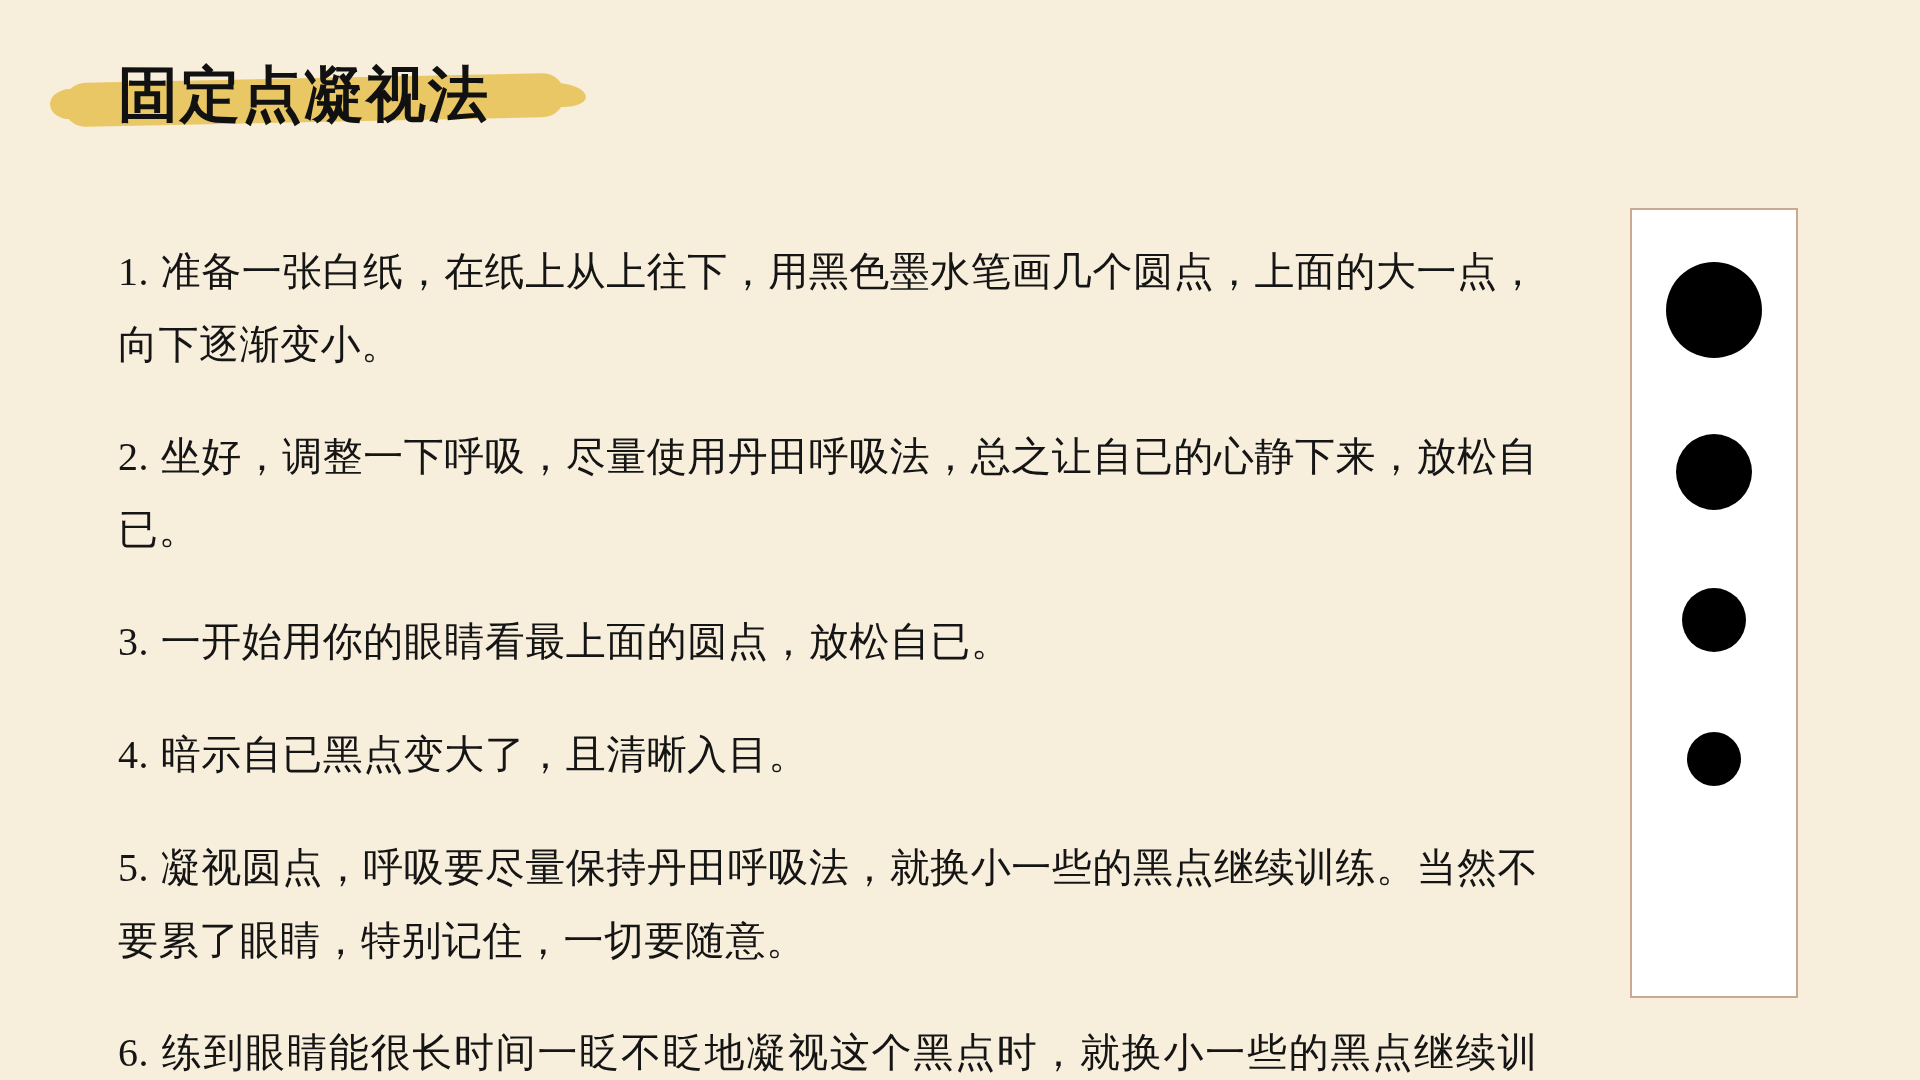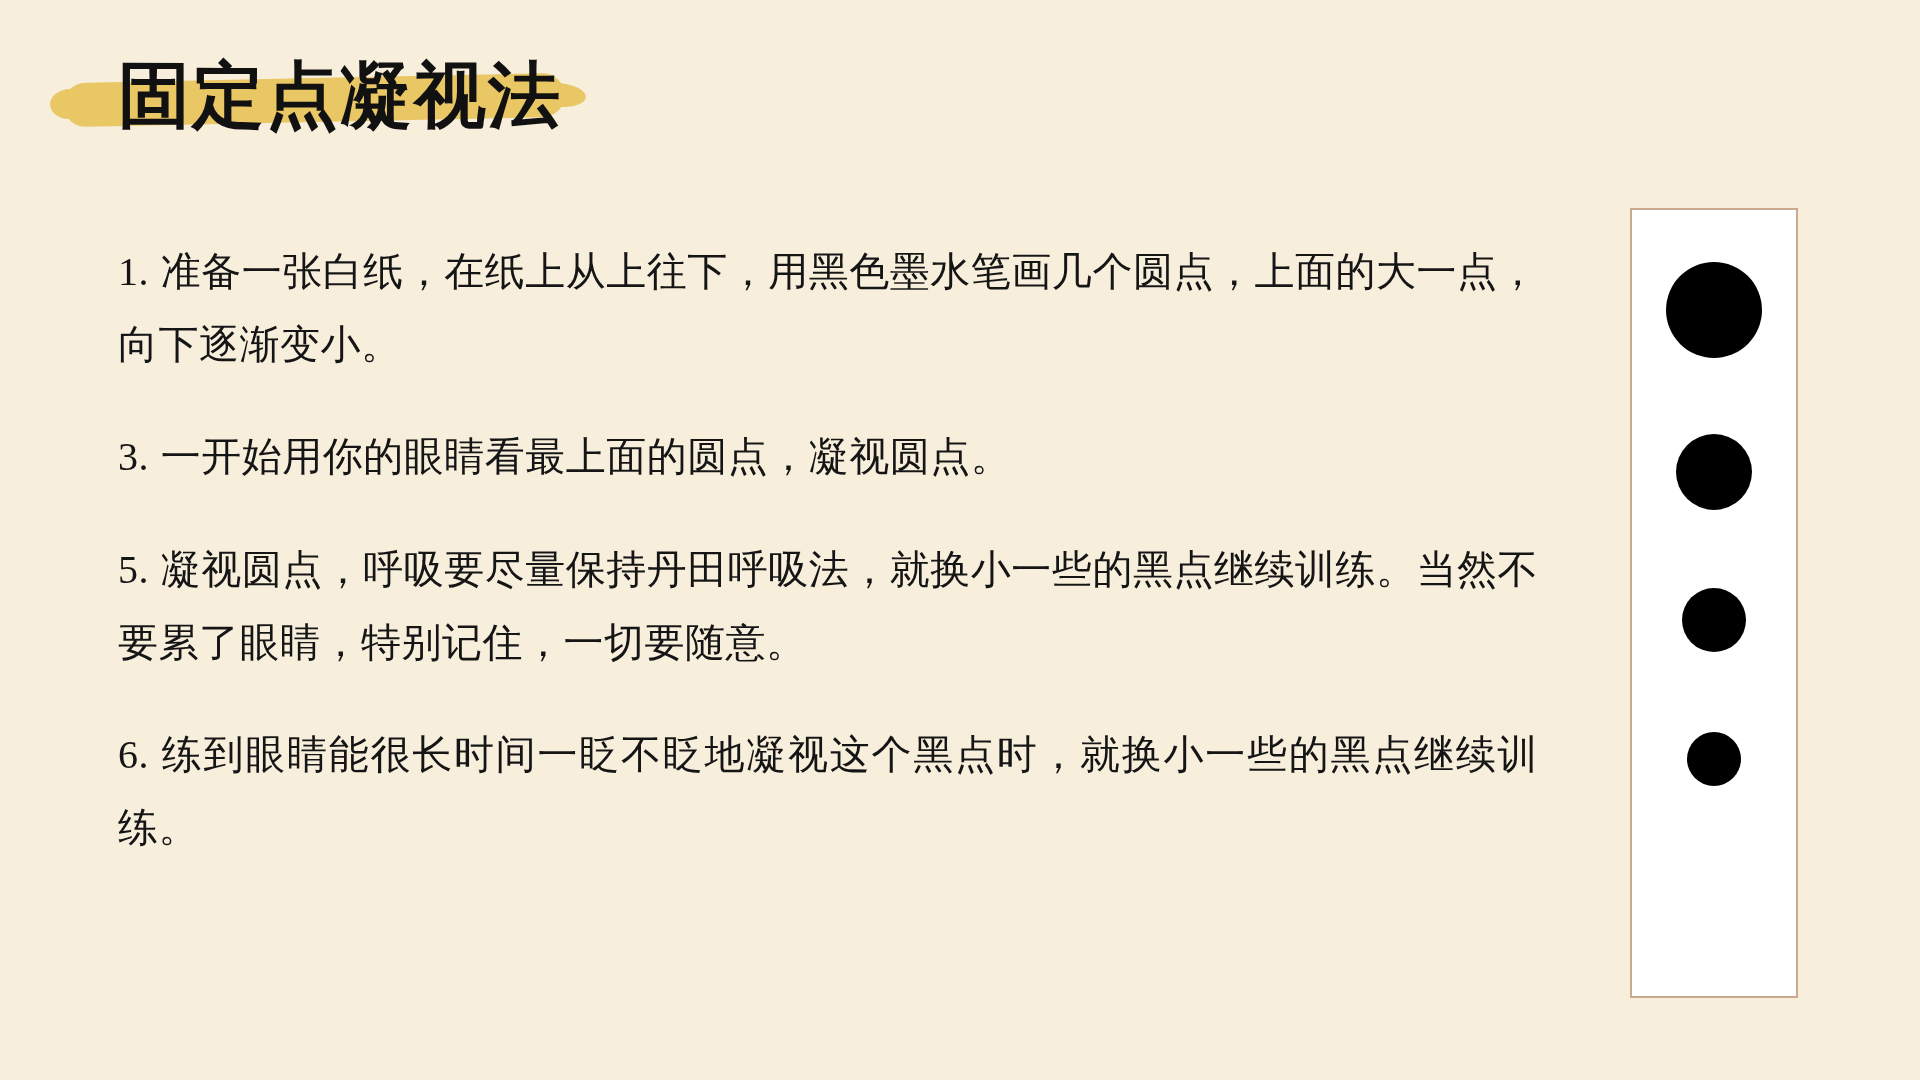--- a/index.html
+++ b/index.html
@@ -50,21 +50,21 @@
     top: 10px;
     width: 56px;
     height: 24px;
     background: #e9c765;
     border-radius: 50%;
     transform: rotate(6deg);
   }
   .title-text {
     position: relative;
     z-index: 1;
-    font-size: 72px;
+    font-size: 60px;
     line-height: 110px;
     font-weight: bold;
     color: #111111;
     letter-spacing: 2px;
     white-space: nowrap;
   }
 
   
   .content {
     position: absolute;
@@ -110,22 +110,30 @@
   <div class="title-highlight"></div>
   <div class="title-text">固定点凝视法</div>
 </div>
 
 <div class="content">
   <p class="step">
     <span class="num">1.</span>
     <span>准备一张白纸，在纸上从上往下，用黑色墨水笔画几个圆点，上面的大一点，向下逐渐变小。</span>
   </p>
   <p class="step">
+    <span class="num">2.</span>
+    <span>坐好，调整一下呼吸，尽量使用丹田呼吸法，总之让自已的心静下来，放松自已。</span>
+  </p>
+  <p class="step">
     <span class="num">3.</span>
-    <span>一开始用你的眼睛看最上面的圆点，凝视圆点。</span>
+    <span>一开始用你的眼睛看最上面的圆点，放松自已。</span>
+  </p>
+  <p class="step">
+    <span class="num">4.</span>
+    <span>暗示自已黑点变大了，且清晰入目。</span>
   </p>
   <p class="step">
     <span class="num">5.</span>
     <span>凝视圆点，呼吸要尽量保持丹田呼吸法，就换小一些的黑点继续训练。当然不要累了眼睛，特别记住，一切要随意。</span>
   </p>
   <p class="step">
     <span class="num">6.</span>
     <span>练到眼睛能很长时间一眨不眨地凝视这个黑点时，就换小一些的黑点继续训练。</span>
   </p>
 </div>

